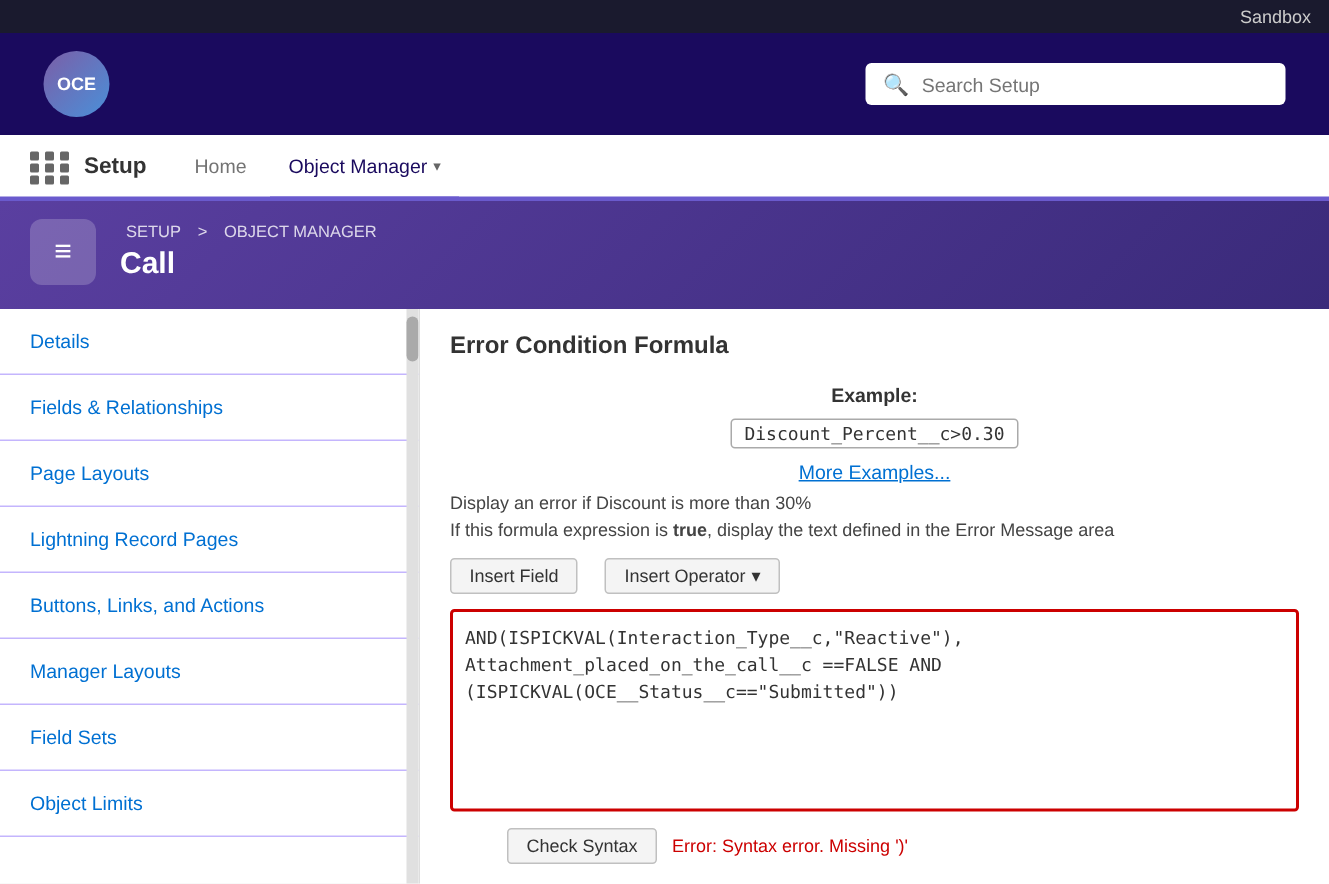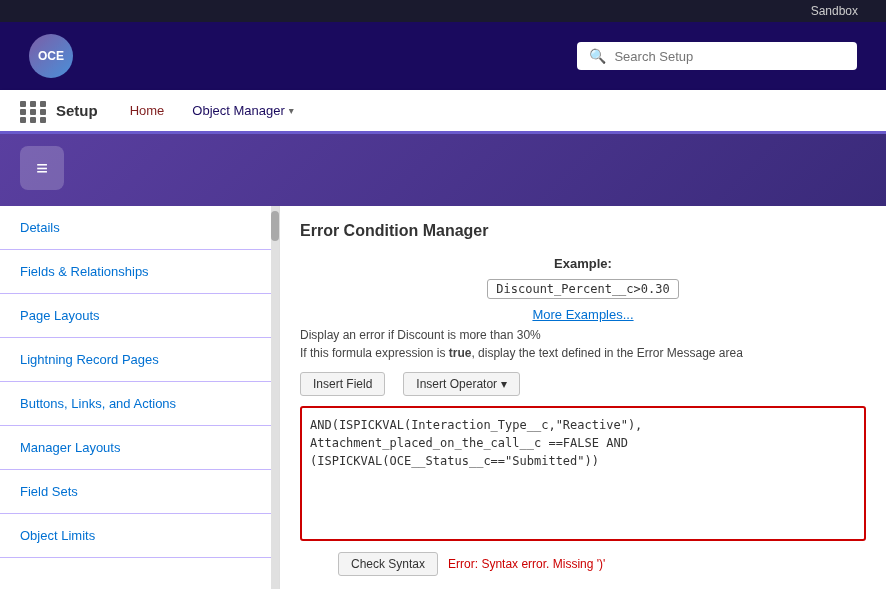--- a/index.html
+++ b/index.html
@@ -5,21 +5,21 @@
     * { margin: 0; padding: 0; box-sizing: border-box; }
     body { font-family: 'Salesforce Sans', Arial, sans-serif; font-size: 13px; background: #f3f3f3; width: 886px; height: 589px; overflow: hidden; }
 
     
     .top-bar {
       background: #1a1a2e;
       height: 22px;
       display: flex;
       align-items: center;
       justify-content: flex-end;
-      padding-right: 28px;
+      padding-right: 12px;
     }
     .top-bar-text {
       color: #ccc;
       font-size: 12px;
     }
 
     
     .header {
       background: #1a0a5e;
       height: 68px;
@@ -92,21 +92,21 @@
     }
     .nav-setup {
       font-size: 15px;
       font-weight: 600;
       color: #333;
       margin-right: 8px;
       padding: 0 8px;
     }
     .nav-link {
       font-size: 13px;
-      color: #7f1d1d;
+      color: #737373;
       padding: 0 12px;
       height: 44px;
       display: flex;
       align-items: center;
       cursor: pointer;
       text-decoration: none;
     }
     .nav-link.active {
       color: #1a0a5e;
       font-weight: 500;
@@ -336,20 +336,28 @@
   <a class="nav-link">Home</a>
   <a class="nav-link active nav-link-with-arrow">
     <span>Object Manager</span>
     <span class="dropdown-arrow">▾</span>
   </a>
 </div>
 
 <div class="page-header">
   <div class="page-icon">
     <span class="page-icon-layers">≡</span>
+  </div>
+  <div class="breadcrumb-area">
+    <div class="breadcrumb">
+      <span style="cursor:pointer;">SETUP</span>
+      <span>&gt;</span>
+      <span style="cursor:pointer;">OBJECT MANAGER</span>
+    </div>
+    <div class="page-title">Call</div>
   </div>
 </div>
 
 <div class="main-content">
 
   <div class="sidebar">
     <div class="sidebar-scroll-handle">
       <div class="sidebar-scrollbar"></div>
     </div>
     <a class="sidebar-item">Details</a>
@@ -357,21 +365,21 @@
     <a class="sidebar-item">Page Layouts</a>
     <a class="sidebar-item">Lightning Record Pages</a>
     <a class="sidebar-item">Buttons, Links, and Actions</a>
     <a class="sidebar-item">Manager Layouts</a>
     <a class="sidebar-item">Field Sets</a>
     <a class="sidebar-item">Object Limits</a>
   </div>
 
   <div class="content-area">
 
-    <div class="section-title">Error Condition Manager</div>
+    <div class="section-title">Error Condition Formula</div>
 
     <div class="example-row">
       <span class="example-label">Example:</span>
       <span class="example-value">Discount_Percent__c&gt;0.30</span>
       <span class="more-examples">More Examples...</span>
     </div>
 
     <div class="hint-text">Display an error if Discount is more than 30%</div>
 
     <div class="info-text">

